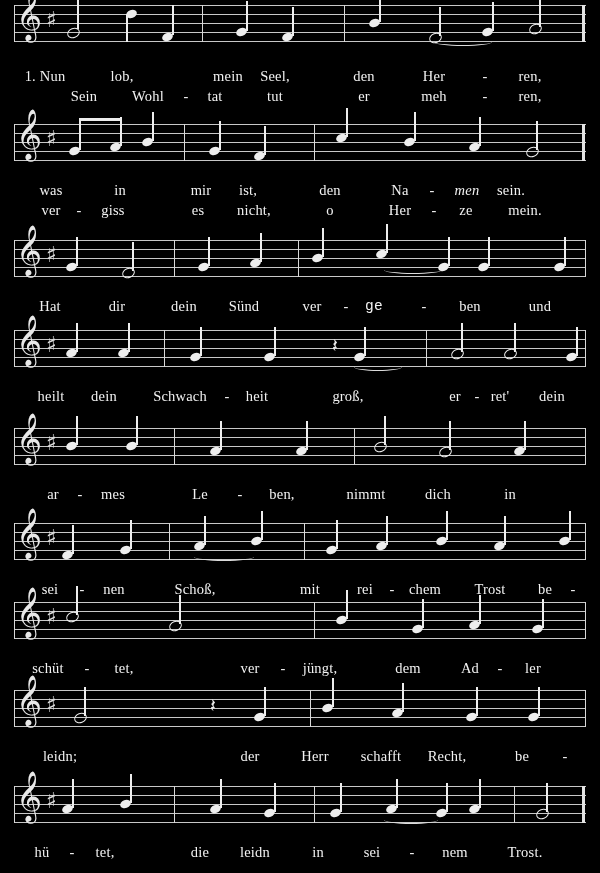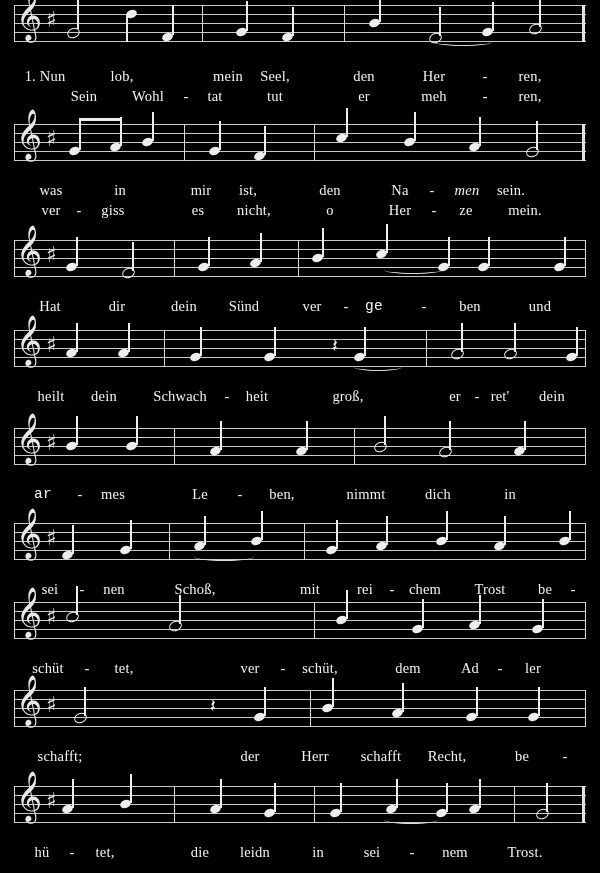--- a/index.html
+++ b/index.html
@@ -371,21 +371,21 @@
       <div class="bar" style="left:340px;"></div>
       <div class="note hollow" style="left:360px; top:14px;"></div>
       <div class="stem" style="left:370px; top:-12px; height:29px;"></div>
       <div class="note hollow" style="left:425px; top:19px;"></div>
       <div class="stem" style="left:435px; top:-7px; height:29px;"></div>
       <div class="note filled" style="left:500px; top:19px;"></div>
       <div class="stem" style="left:510px; top:-7px; height:29px;"></div>
       <div class="bar" style="left:571px;"></div>
     </div>
     <div class="lyricline" style="top:58px;">
-      <span class="lyric" style="left:43px;font-family:Liberation Mono, monospace;">ar</span>
+      <span class="lyric" style="left:53px;">ar</span>
       <span class="lyric" style="left:80px;">-</span>
       <span class="lyric" style="left:113px;">mes</span>
       <span class="lyric" style="left:200px;">Le</span>
       <span class="lyric" style="left:240px;">-</span>
       <span class="lyric" style="left:282px;">ben,</span>
       <span class="lyric" style="left:366px;">nimmt</span>
       <span class="lyric" style="left:438px;">dich</span>
       <span class="lyric" style="left:510px;">in</span>
     </div>
   </div>
@@ -464,21 +464,21 @@
       <div class="note filled" style="left:518px; top:23px;"></div>
       <div class="stem" style="left:528px; top:-3px; height:29px;"></div>
       <div class="bar" style="left:571px;"></div>
     </div>
     <div class="lyricline" style="top:58px;">
       <span class="lyric" style="left:48px;">schüt</span>
       <span class="lyric" style="left:87px;">-</span>
       <span class="lyric" style="left:124px;">tet,</span>
       <span class="lyric" style="left:250px;">ver</span>
       <span class="lyric" style="left:283px;">-</span>
-      <span class="lyric" style="left:320px;">schüt,</span>
+      <span class="lyric" style="left:320px;">jüngt,</span>
       <span class="lyric" style="left:408px;">dem</span>
       <span class="lyric" style="left:470px;text-align:right;">Ad</span>
       <span class="lyric" style="left:500px;">-</span>
       <span class="lyric" style="left:533px;">ler</span>
     </div>
   </div>
 
   <div class="system" style="top:690px;">
     <div class="staff">
       <div class="sline"></div>
@@ -500,21 +500,21 @@
       <div class="stem" style="left:318px; top:-12px; height:29px;"></div>
       <div class="note filled" style="left:378px; top:19px;"></div>
       <div class="stem" style="left:388px; top:-7px; height:29px;"></div>
       <div class="note filled" style="left:452px; top:23px;"></div>
       <div class="stem" style="left:462px; top:-3px; height:29px;"></div>
       <div class="note filled" style="left:514px; top:23px;"></div>
       <div class="stem" style="left:524px; top:-3px; height:29px;"></div>
       <div class="bar" style="left:571px;"></div>
     </div>
     <div class="lyricline" style="top:58px;">
-      <span class="lyric" style="left:60px;">schafft;</span>
+      <span class="lyric" style="left:60px;">leidn;</span>
       <span class="lyric" style="left:250px;">der</span>
       <span class="lyric" style="left:315px;">Herr</span>
       <span class="lyric" style="left:381px;">schafft</span>
       <span class="lyric" style="left:447px;">Recht,</span>
       <span class="lyric" style="left:522px;">be</span>
       <span class="lyric" style="left:565px;">-</span>
     </div>
   </div>
 
   <div class="system" style="top:786px;">

